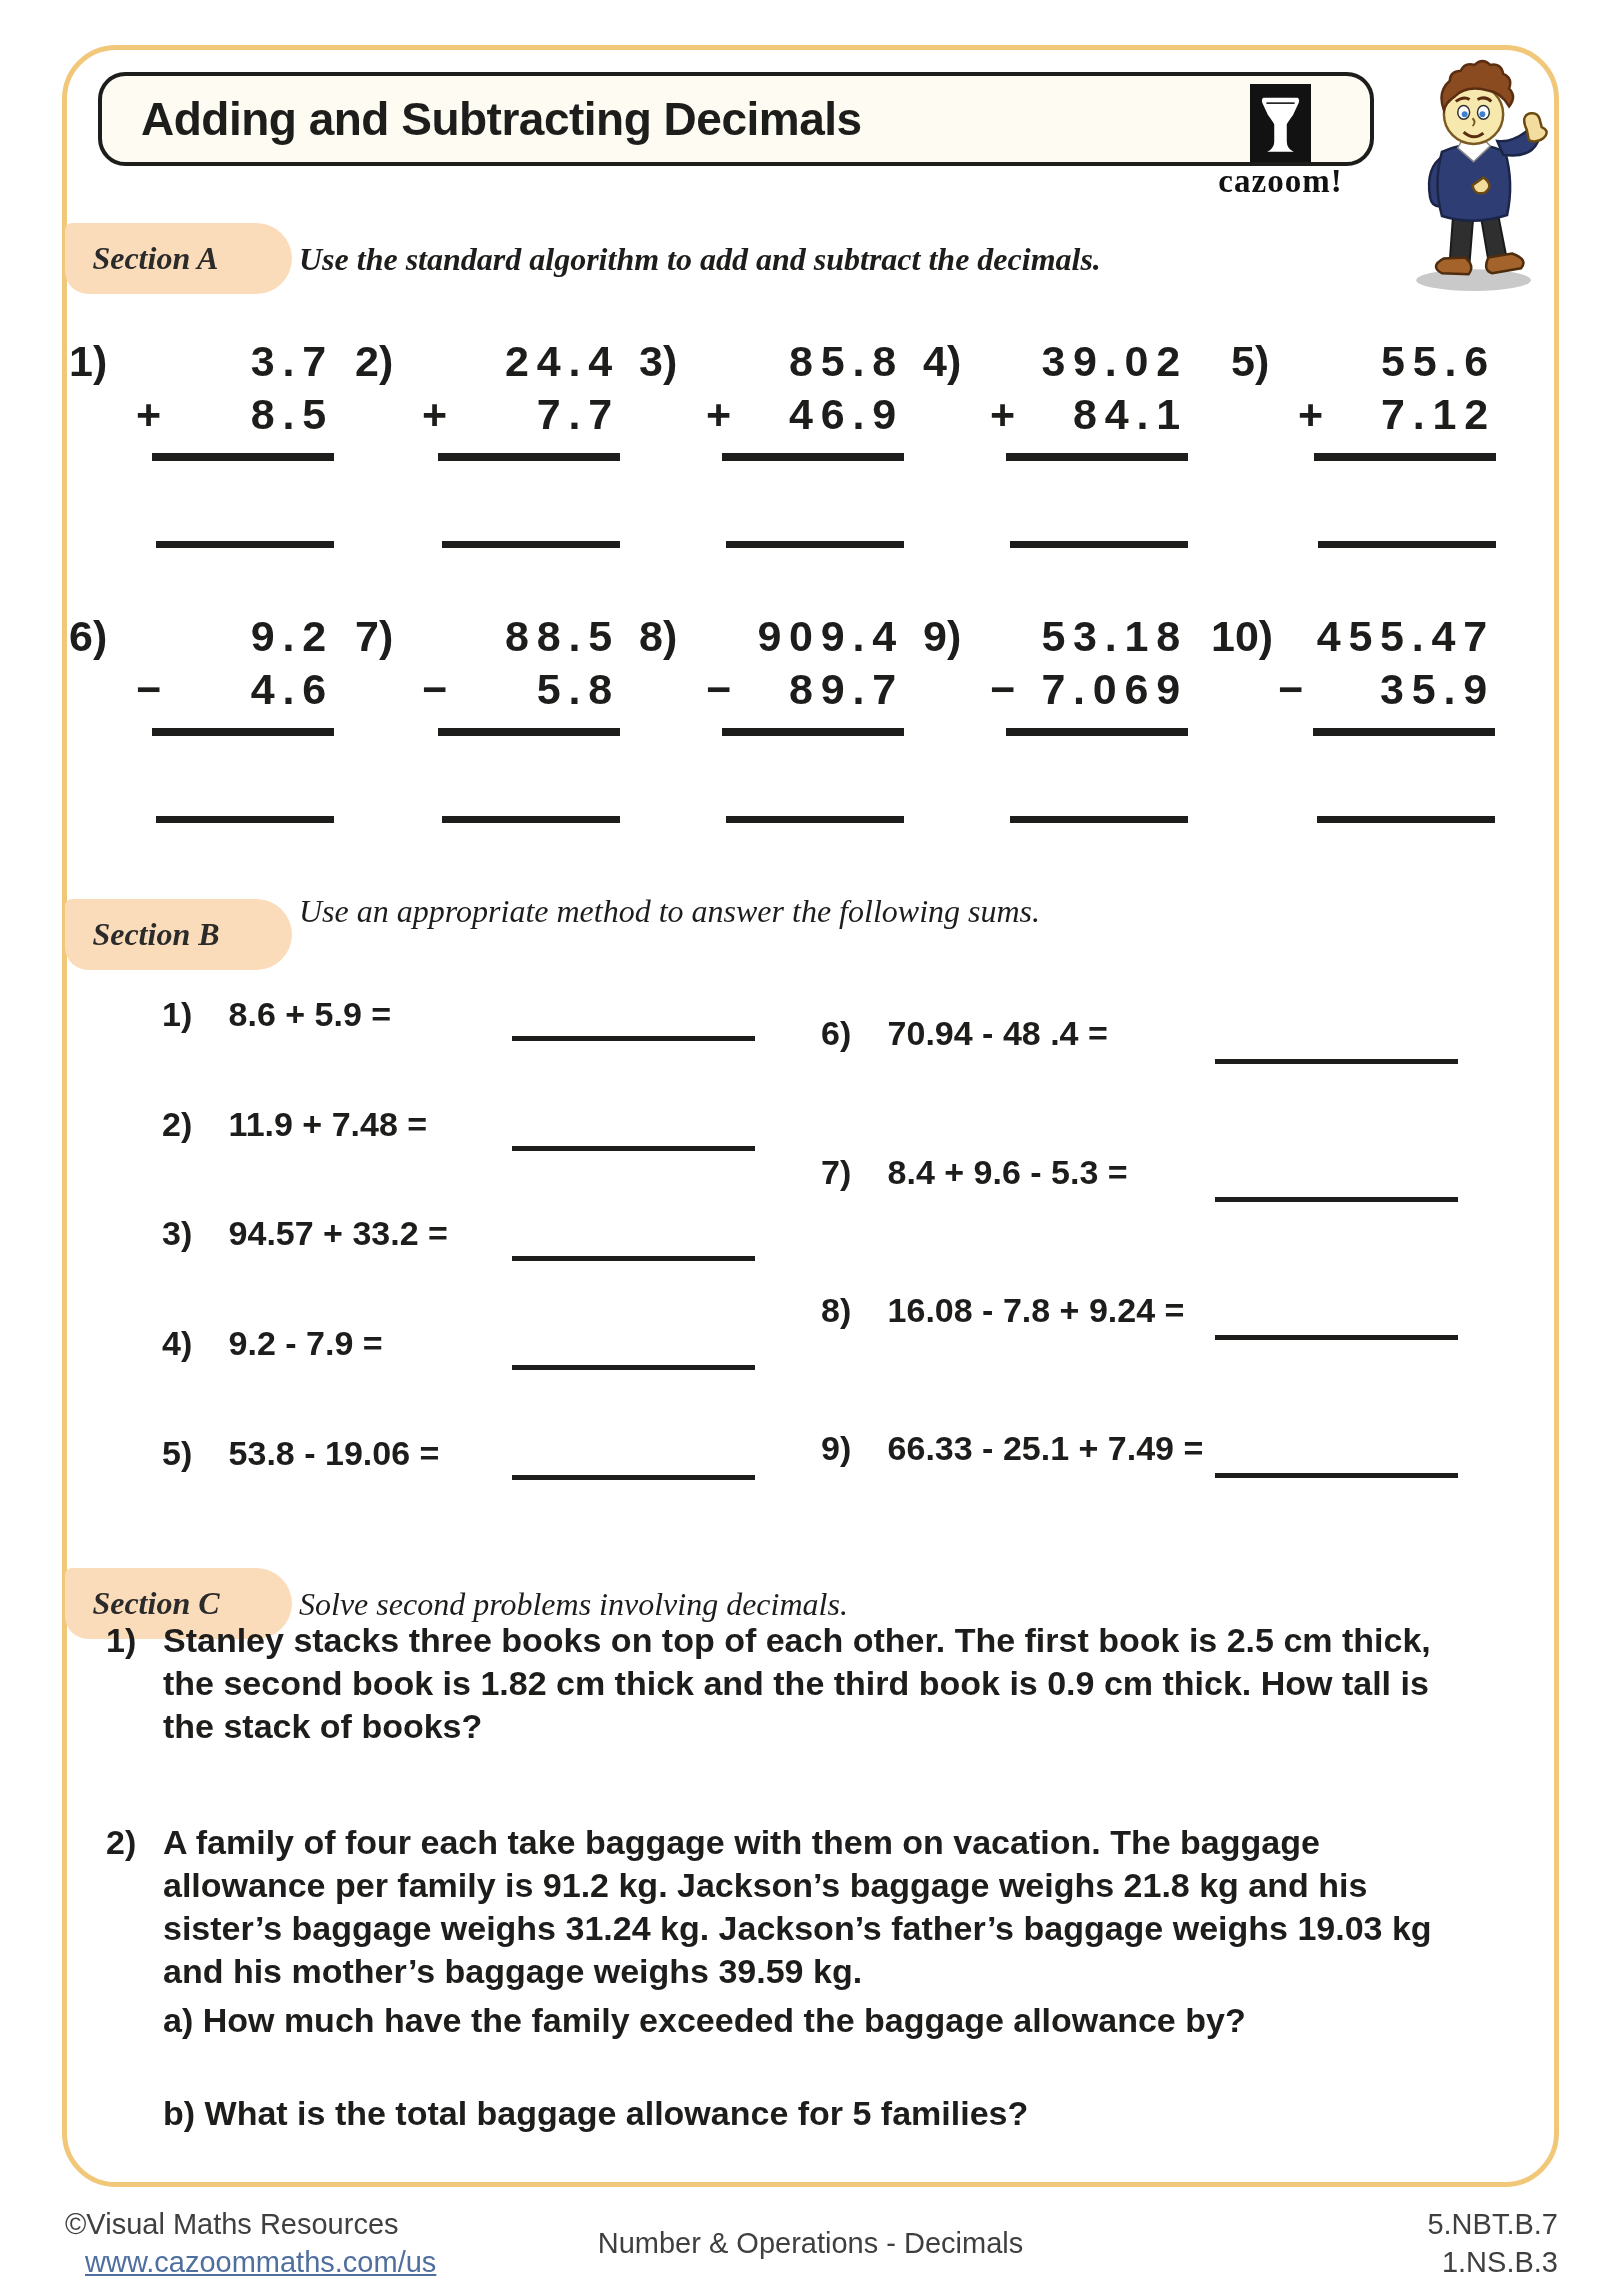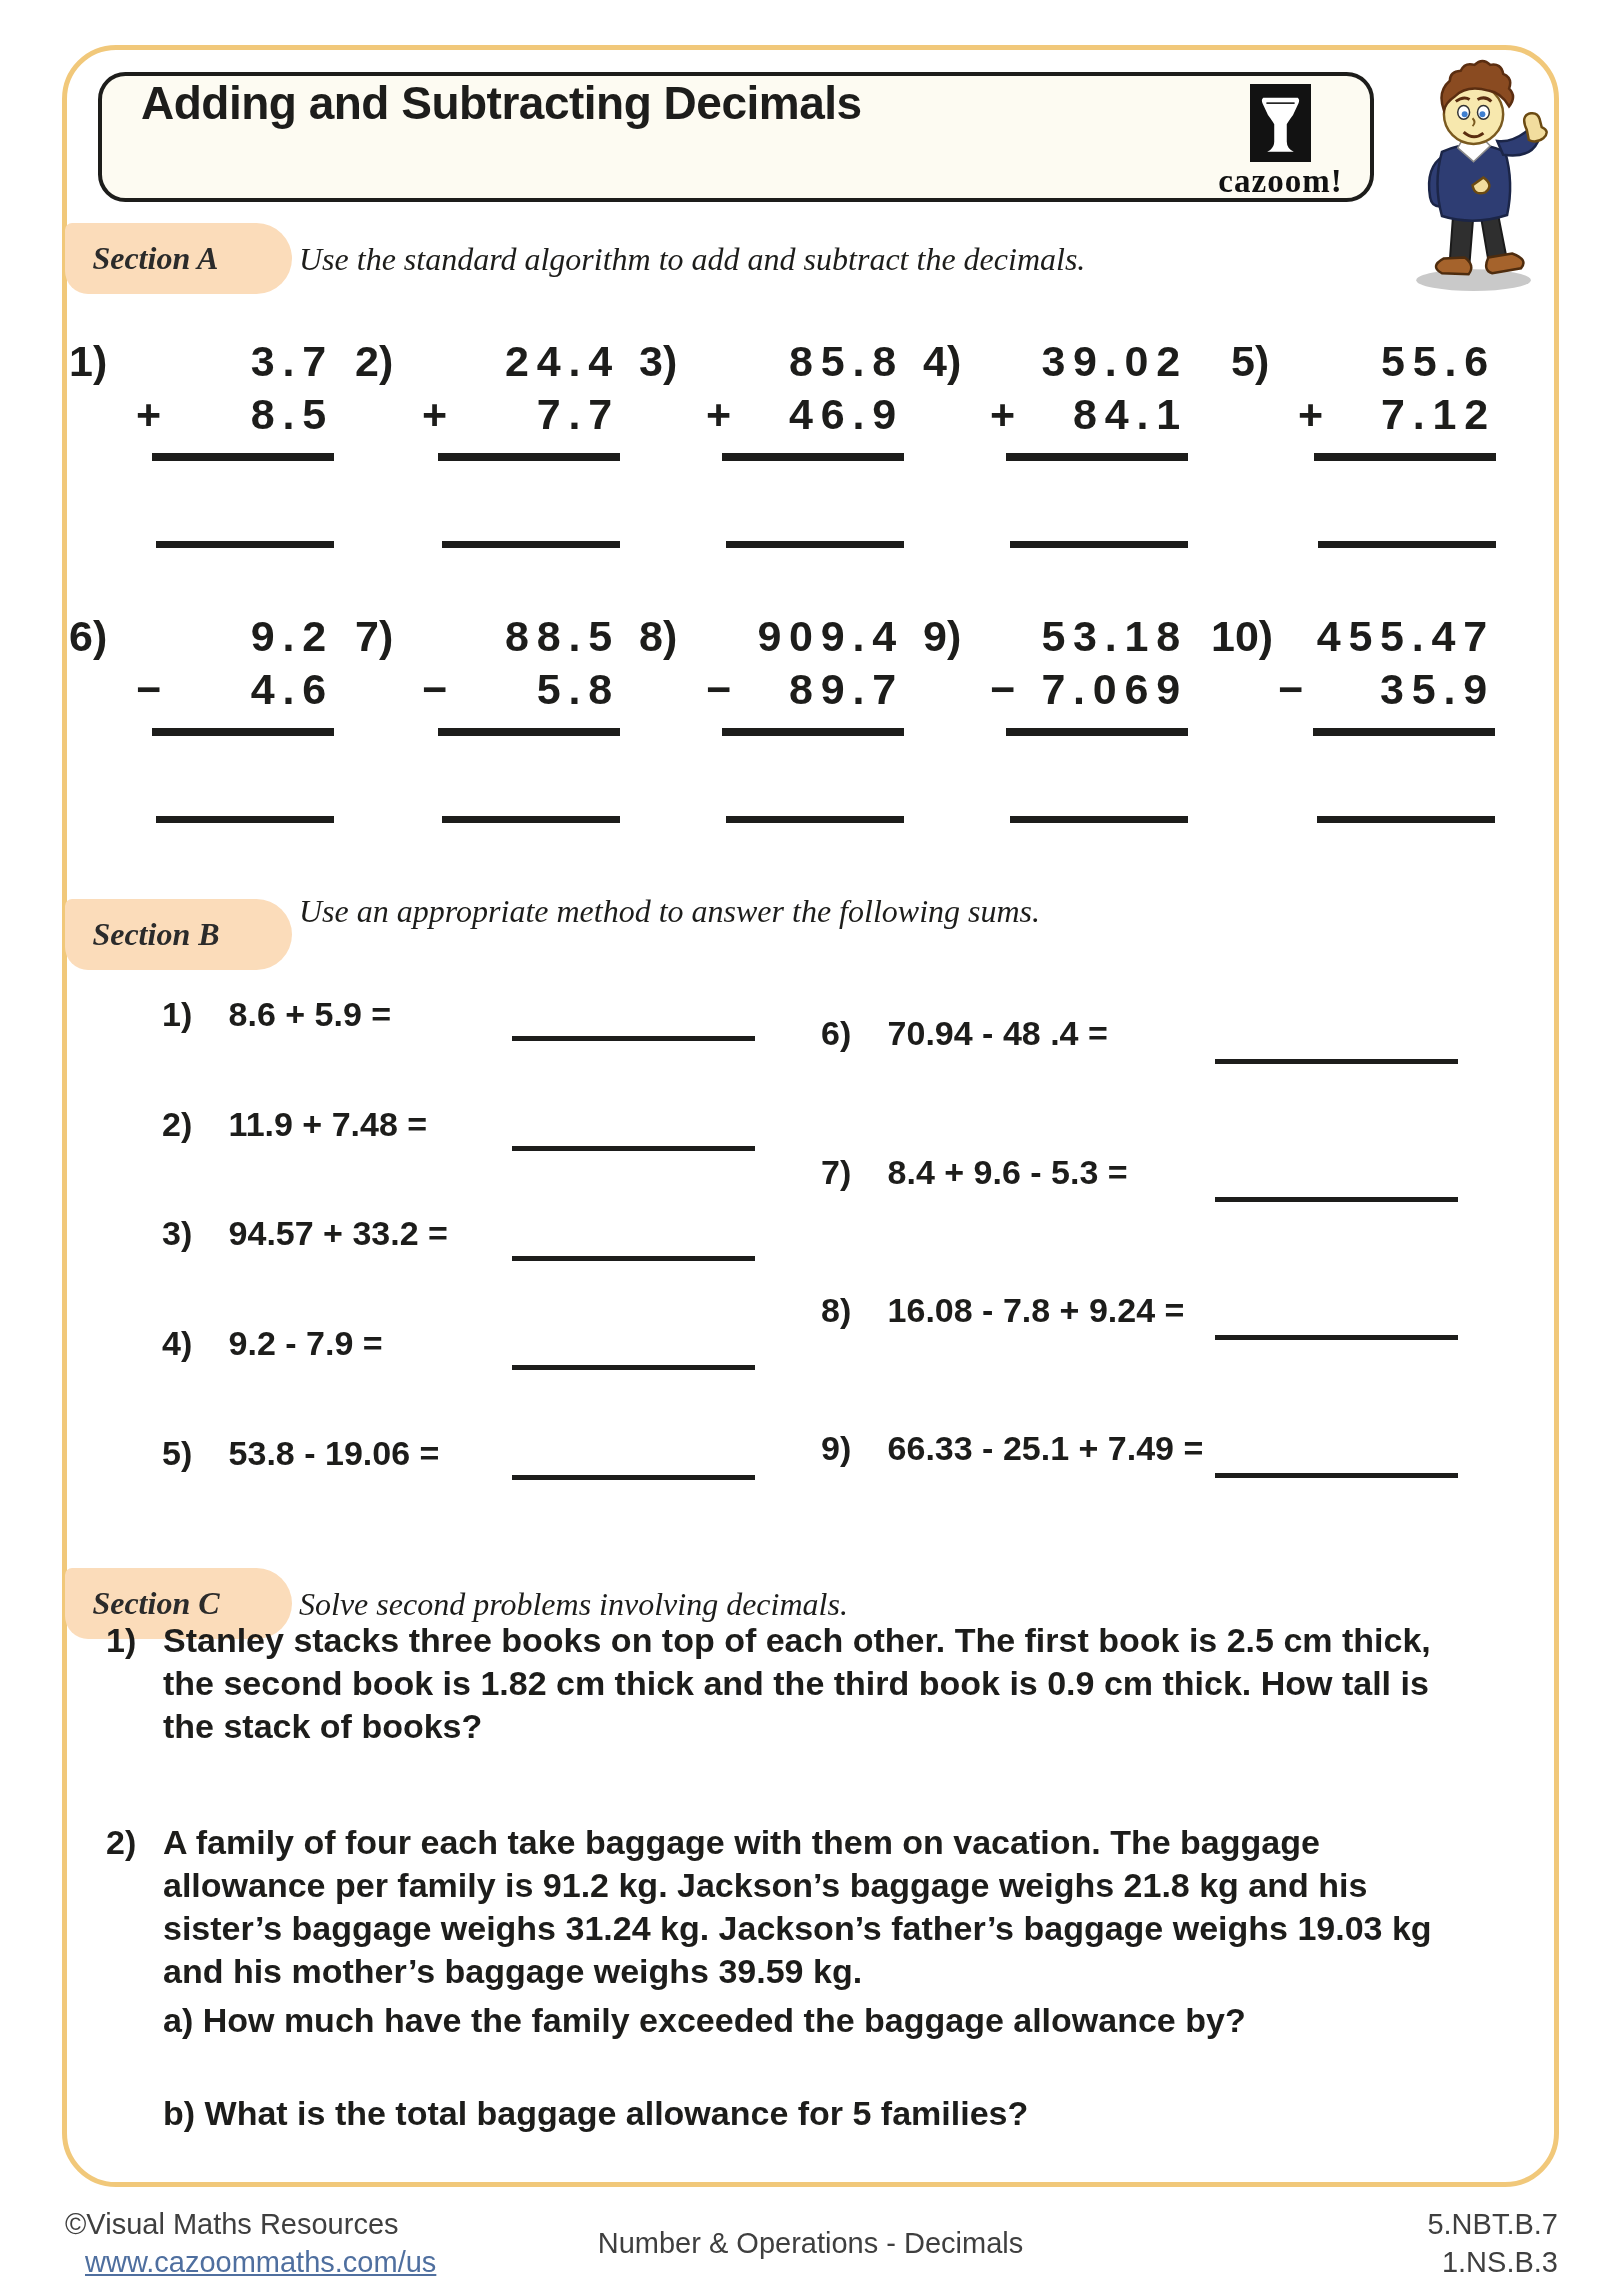--- a/index.html
+++ b/index.html
@@ -6,23 +6,23 @@
   html,body { background:#ffffff; }
   body {
     position:relative; width:1621px; height:2293px;
     font-family:"Liberation Sans", sans-serif; color:#1d1d1b; overflow:hidden;
   }
   .page-frame {
     position:absolute; left:62px; top:45px; width:1497px; height:2142px;
     border:5.9px solid #f1c87a; border-radius:54px; background:#ffffff;
   }
   .title-box {
-    position:absolute; left:98px; top:72px; width:1276px; height:130px;
+    position:absolute; left:98px; top:72px; width:1276px; height:94px;
     background:#fdfbf2; border:4.9px solid #1d1d1b; border-radius:27.4px;
-    display:flex; z-index:2;
+    display:flex; align-items:center; z-index:2;
   }
   .title-text {
     margin-left:39px; font-size:46px; font-weight:bold; letter-spacing:-0.5px; color:#1d1d1b;
   }
   .logo { position:absolute; left:1218px; top:84px; width:125px; text-align:center; z-index:3; }
   .logo-drum-box { width:61px; height:78px; background:#121212; margin:0 auto; display:flex; align-items:center; justify-content:center; }
   .logo-word { font-family:"Liberation Serif", serif; font-weight:bold; font-size:33px; letter-spacing:1px; color:#121212; margin-top:1px; }
   .mascot { position:absolute; left:1392px; top:57px; z-index:4; }
 
   .sec-label {
@@ -105,21 +105,21 @@
     <path d="M64 45 q8 -6 14 -2" stroke="#5a2d10" stroke-width="3" fill="none"></path>
     <path d="M86 43 q8 -4 14 2" stroke="#5a2d10" stroke-width="3" fill="none"></path>
     <path d="M81 62 q4 4 0 8" stroke="#7a5a20" stroke-width="2" fill="none"></path>
     <path d="M72 76 q10 9 20 1" stroke="#5a2d10" stroke-width="3" fill="none"></path>
   </svg>
 </div>
 
 <div class="sec-label" style="top:223px;">
   <span>Section A</span>
 </div>
-<div class="sec-instruction" style="top:241px;">Use the standard algorithm to add and subtract the decimals.</div>
+<div class="sec-instruction" style="top:241px;font-weight:bold;">Use the standard algorithm to add and subtract the decimals.</div>
 
 <div class="a-prob" style="left:69px; top:335px; width:265px;">
   <span class="a-num">1)</span>
   <div class="a-stack">
     <div class="a-top">3.7</div>
     <div class="a-bot">
         <span class="a-sign">+</span>
         <span class="a-b2">8.5</span>
       </div>
     <div class="a-sumline"></div>

